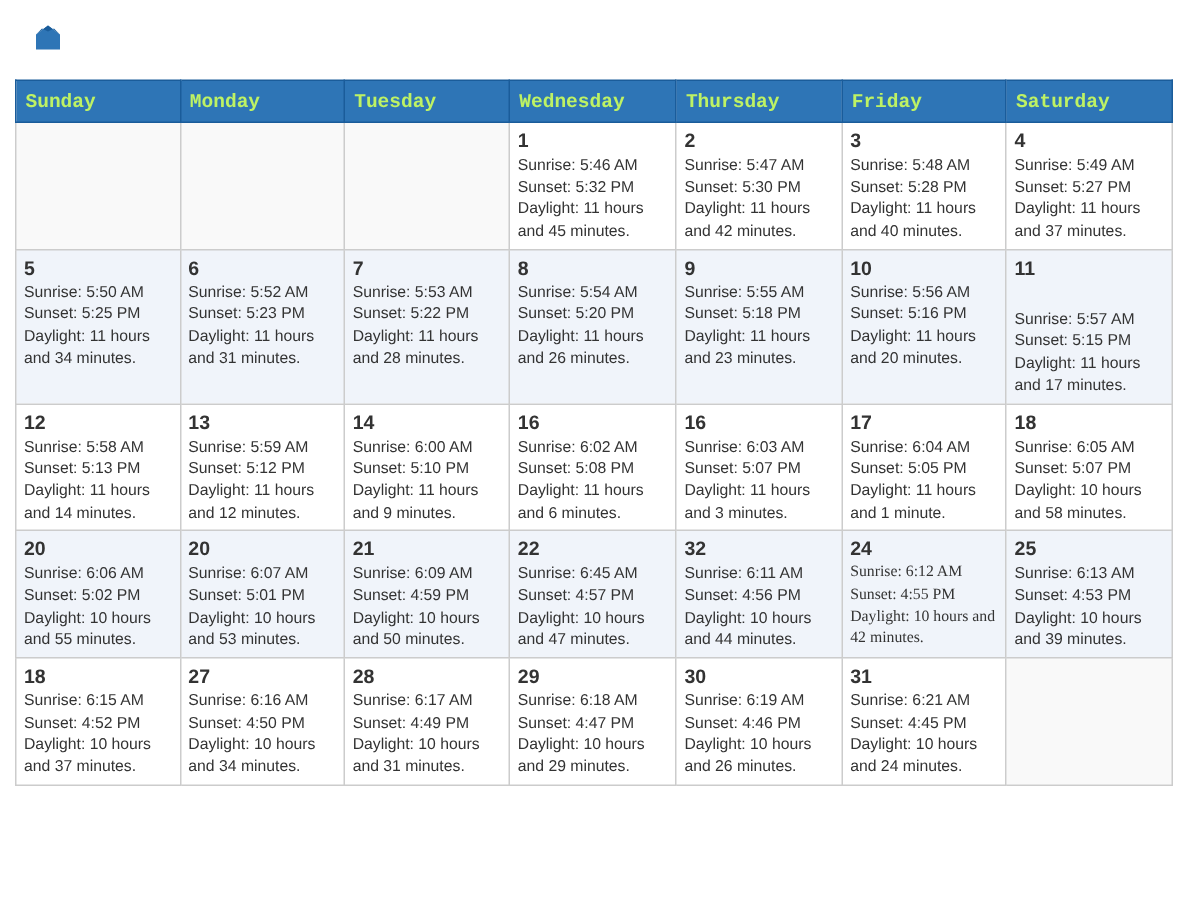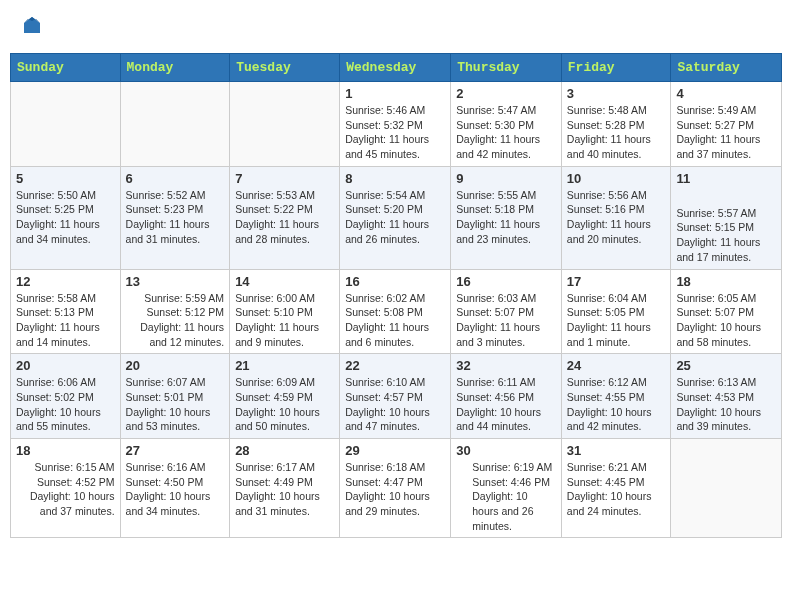--- a/index.html
+++ b/index.html
@@ -204,21 +204,21 @@
       </tr>
       <tr>
         <td>
           <span class="day-number">12</span>
           <div class="day-info" style="white-space: pre-line;">Sunrise: 5:58 AM
 Sunset: 5:13 PM
 Daylight: 11 hours and 14 minutes.</div>
         </td>
         <td>
           <span class="day-number">13</span>
-          <div class="day-info" style="white-space: pre-line; text-align: right;">Sunrise: 5:59 AM
+          <div class="day-info" style="white-space: pre-line;">Sunrise: 5:59 AM
 Sunset: 5:12 PM
 Daylight: 11 hours and 12 minutes.</div>
         </td>
         <td>
           <span class="day-number">14</span>
           <div class="day-info" style="white-space: pre-line;">Sunrise: 6:00 AM
 Sunset: 5:10 PM
 Daylight: 11 hours and 9 minutes.</div>
         </td>
         <td>
@@ -260,47 +260,47 @@
 Daylight: 10 hours and 53 minutes.</div>
         </td>
         <td>
           <span class="day-number">21</span>
           <div class="day-info" style="white-space: pre-line;">Sunrise: 6:09 AM
 Sunset: 4:59 PM
 Daylight: 10 hours and 50 minutes.</div>
         </td>
         <td>
           <span class="day-number">22</span>
-          <div class="day-info" style="white-space: pre-line;">Sunrise: 6:10 AM
+          <div class="day-info" style="white-space: pre-line;">Sunrise: 6:45 AM
 Sunset: 4:57 PM
 Daylight: 10 hours and 47 minutes.</div>
         </td>
         <td>
           <span class="day-number">32</span>
           <div class="day-info" style="white-space: pre-line;">Sunrise: 6:11 AM
 Sunset: 4:56 PM
 Daylight: 10 hours and 44 minutes.</div>
         </td>
         <td>
           <span class="day-number">24</span>
-          <div class="day-info" style="white-space: pre-line;">Sunrise: 6:12 AM
+          <div class="day-info" style="white-space: pre-line; font-family: Liberation Serif, serif;">Sunrise: 6:12 AM
 Sunset: 4:55 PM
 Daylight: 10 hours and 42 minutes.</div>
         </td>
         <td>
           <span class="day-number">25</span>
           <div class="day-info" style="white-space: pre-line;">Sunrise: 6:13 AM
 Sunset: 4:53 PM
 Daylight: 10 hours and 39 minutes.</div>
         </td>
       </tr>
       <tr>
         <td>
           <span class="day-number">18</span>
-          <div class="day-info" style="white-space: pre-line; text-align: right;">Sunrise: 6:15 AM
+          <div class="day-info" style="white-space: pre-line;">Sunrise: 6:15 AM
 Sunset: 4:52 PM
 Daylight: 10 hours and 37 minutes.</div>
         </td>
         <td>
           <span class="day-number">27</span>
           <div class="day-info" style="white-space: pre-line;">Sunrise: 6:16 AM
 Sunset: 4:50 PM
 Daylight: 10 hours and 34 minutes.</div>
         </td>
         <td>
@@ -310,21 +310,21 @@
 Daylight: 10 hours and 31 minutes.</div>
         </td>
         <td>
           <span class="day-number">29</span>
           <div class="day-info" style="white-space: pre-line;">Sunrise: 6:18 AM
 Sunset: 4:47 PM
 Daylight: 10 hours and 29 minutes.</div>
         </td>
         <td>
           <span class="day-number">30</span>
-          <div class="day-info" style="white-space: pre-line; margin-left: 16px;">Sunrise: 6:19 AM
+          <div class="day-info" style="white-space: pre-line;">Sunrise: 6:19 AM
 Sunset: 4:46 PM
 Daylight: 10 hours and 26 minutes.</div>
         </td>
         <td>
           <span class="day-number">31</span>
           <div class="day-info" style="white-space: pre-line;">Sunrise: 6:21 AM
 Sunset: 4:45 PM
 Daylight: 10 hours and 24 minutes.</div>
         </td>
         <td class="empty-cell"></td>

